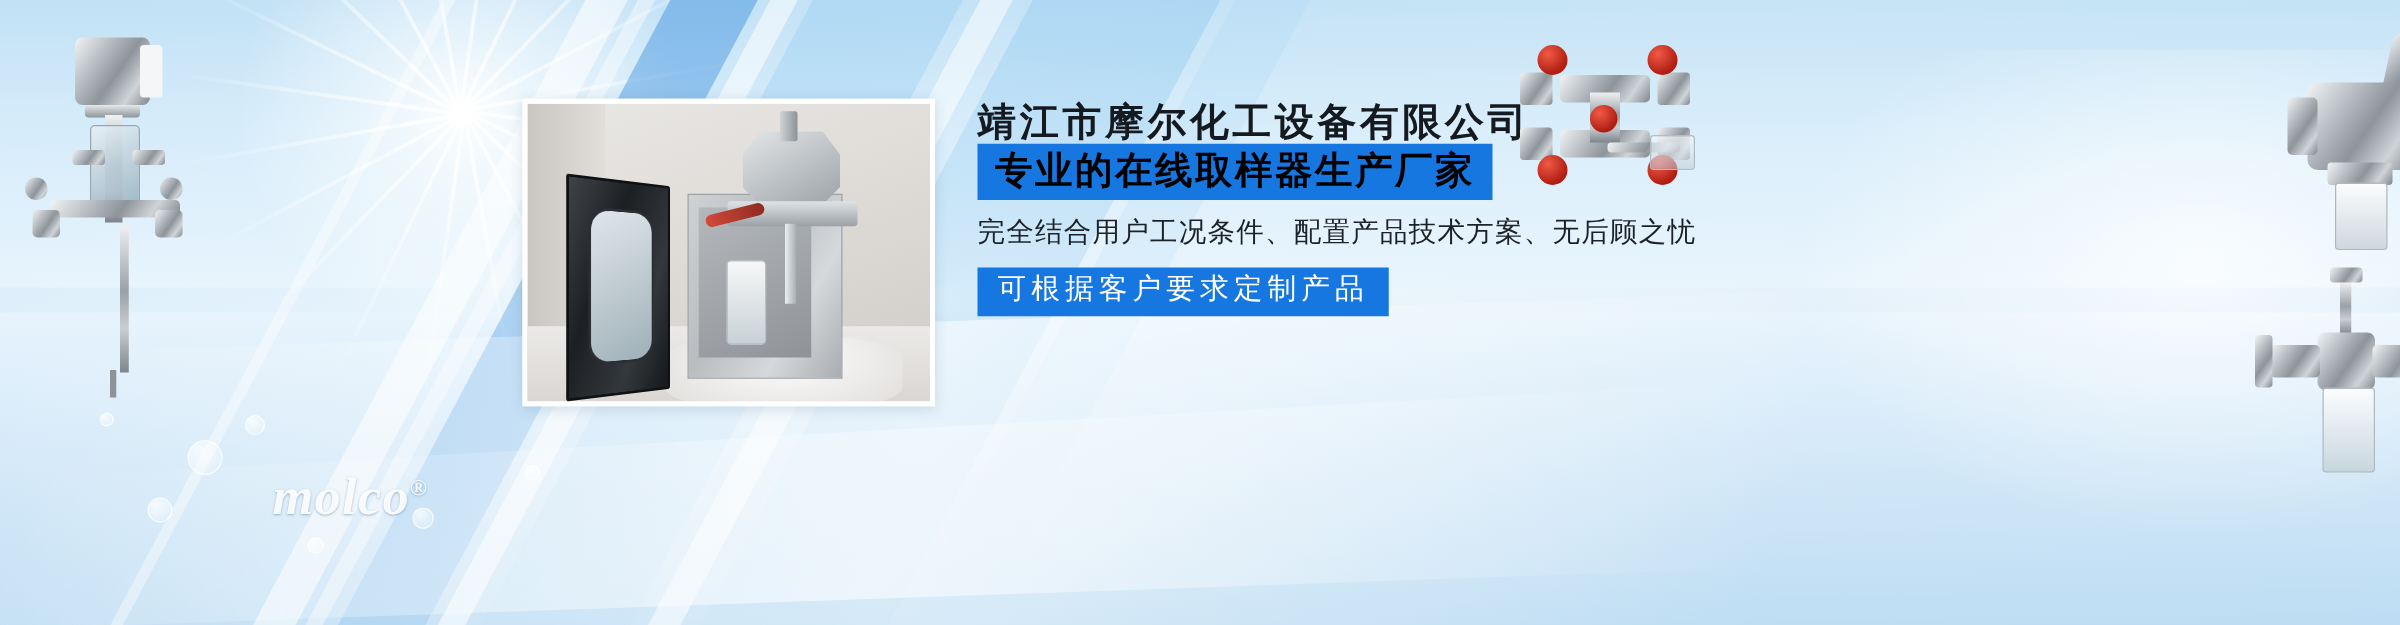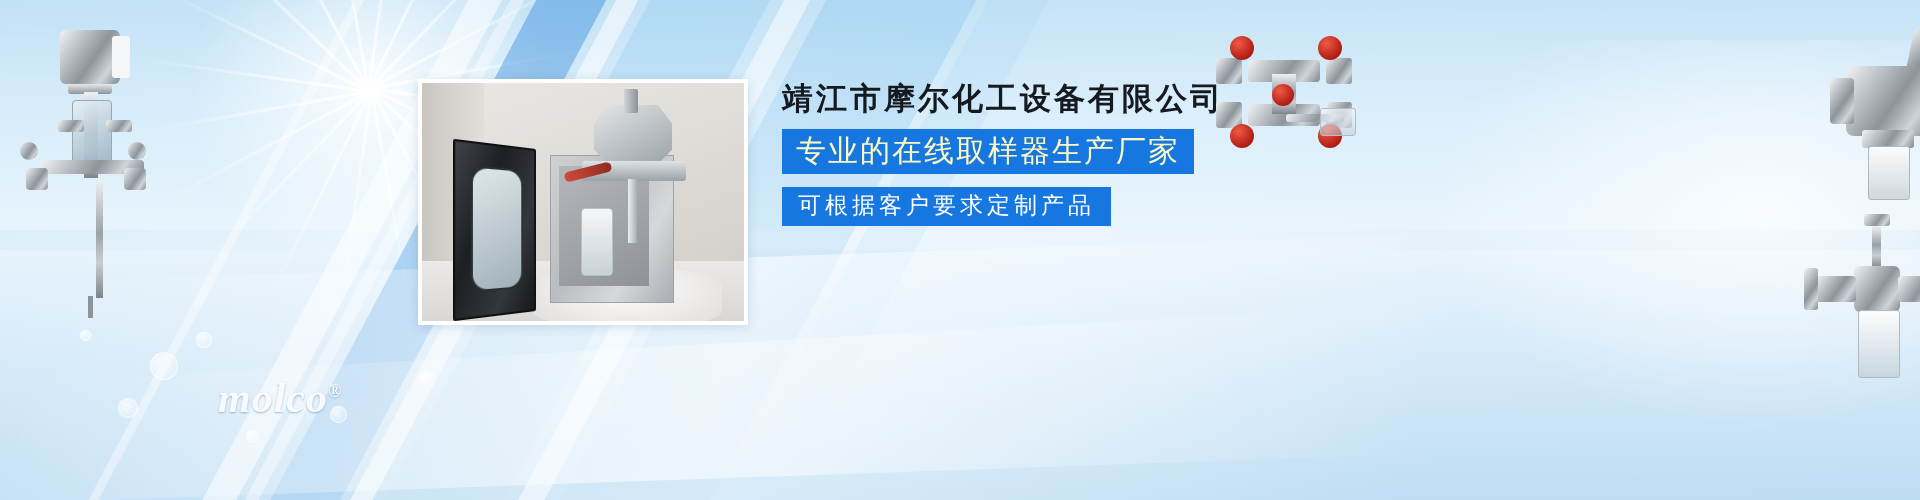--- a/index.html
+++ b/index.html
@@ -127,35 +127,35 @@
   
   .textblock { position:absolute; left:782px; top:82px; width:620px; }
 
   .company {
     font-family:"DejaVu Serif", serif; font-weight:700;
     font-size:31px; letter-spacing:3px; color:#141a1f; line-height:1.05;
     white-space:nowrap;
   }
 
   .hl1 {
-    display:inline-block; margin-top:14px; padding:5px 14px 7px 14px;
-    background:#1677e0; color:#fef9c3;
-    font-family:"DejaVu Sans", sans-serif; font-weight:400;
+    display:inline-block; margin-top:0; padding:5px 14px 7px 14px;
+    background:#1677e0; color:#000000;
+    font-family:"DejaVu Sans", sans-serif; font-weight:700;
     font-size:30px; letter-spacing:2px; line-height:1.12; white-space:nowrap;
   }
 
   .line3 {
     margin-top:11px; font-family:"DejaVu Sans", sans-serif; font-weight:400;
     font-size:22px; letter-spacing:1px; color:#1b2228; white-space:nowrap;
   }
 
   .hl2 {
     display:inline-block; margin-top:13px; padding:5px 16px 7px 16px;
     background:#1677e0; color:#ffffff;
-    font-family:Liberation Sans, sans-serif; font-weight:400;
+    font-family:Liberation Mono, monospace; font-weight:400;
     font-size:23px; letter-spacing:4px; line-height:1.15; white-space:nowrap;
   }
 
   .enblock {
     margin-top:14px; width:390px;
     font-family:"Liberation Serif", serif; font-weight:700;
     font-size:8.5px; letter-spacing:.2px; line-height:1.62;
     color:#2f4154; text-transform:uppercase;
   }
 </style>
@@ -248,20 +248,21 @@
       <div class="ph-valve-stem"></div>
       <div class="ph-valve-flange"></div>
       <div class="ph-handle"></div>
       <div class="ph-pipe"></div>
     </div>
   </div>
 
   <div class="textblock">
     <div class="company">靖江市摩尔化工设备有限公司</div>
     <div><span class="hl1">专业的在线取样器生产厂家</span></div>
+    <div class="line3">完全结合用户工况条件、配置产品技术方案、无后顾之忧</div>
     <div><span class="hl2">可根据客户要求定制产品</span></div>
   </div>
 
   <div>
     <div class="eq metal" style="left:1248px;top:60px;width:72px;height:22px;border-radius:4px;"></div>
     <div class="eq metal" style="left:1248px;top:104px;width:72px;height:22px;border-radius:4px;"></div>
     <div class="eq metal-v" style="left:1272px;top:74px;width:24px;height:40px;"></div>
     <div class="eq metal" style="left:1216px;top:58px;width:26px;height:26px;border-radius:3px;"></div>
     <div class="eq metal" style="left:1326px;top:58px;width:26px;height:26px;border-radius:3px;"></div>
     <div class="eq metal" style="left:1216px;top:102px;width:26px;height:26px;border-radius:3px;"></div>

